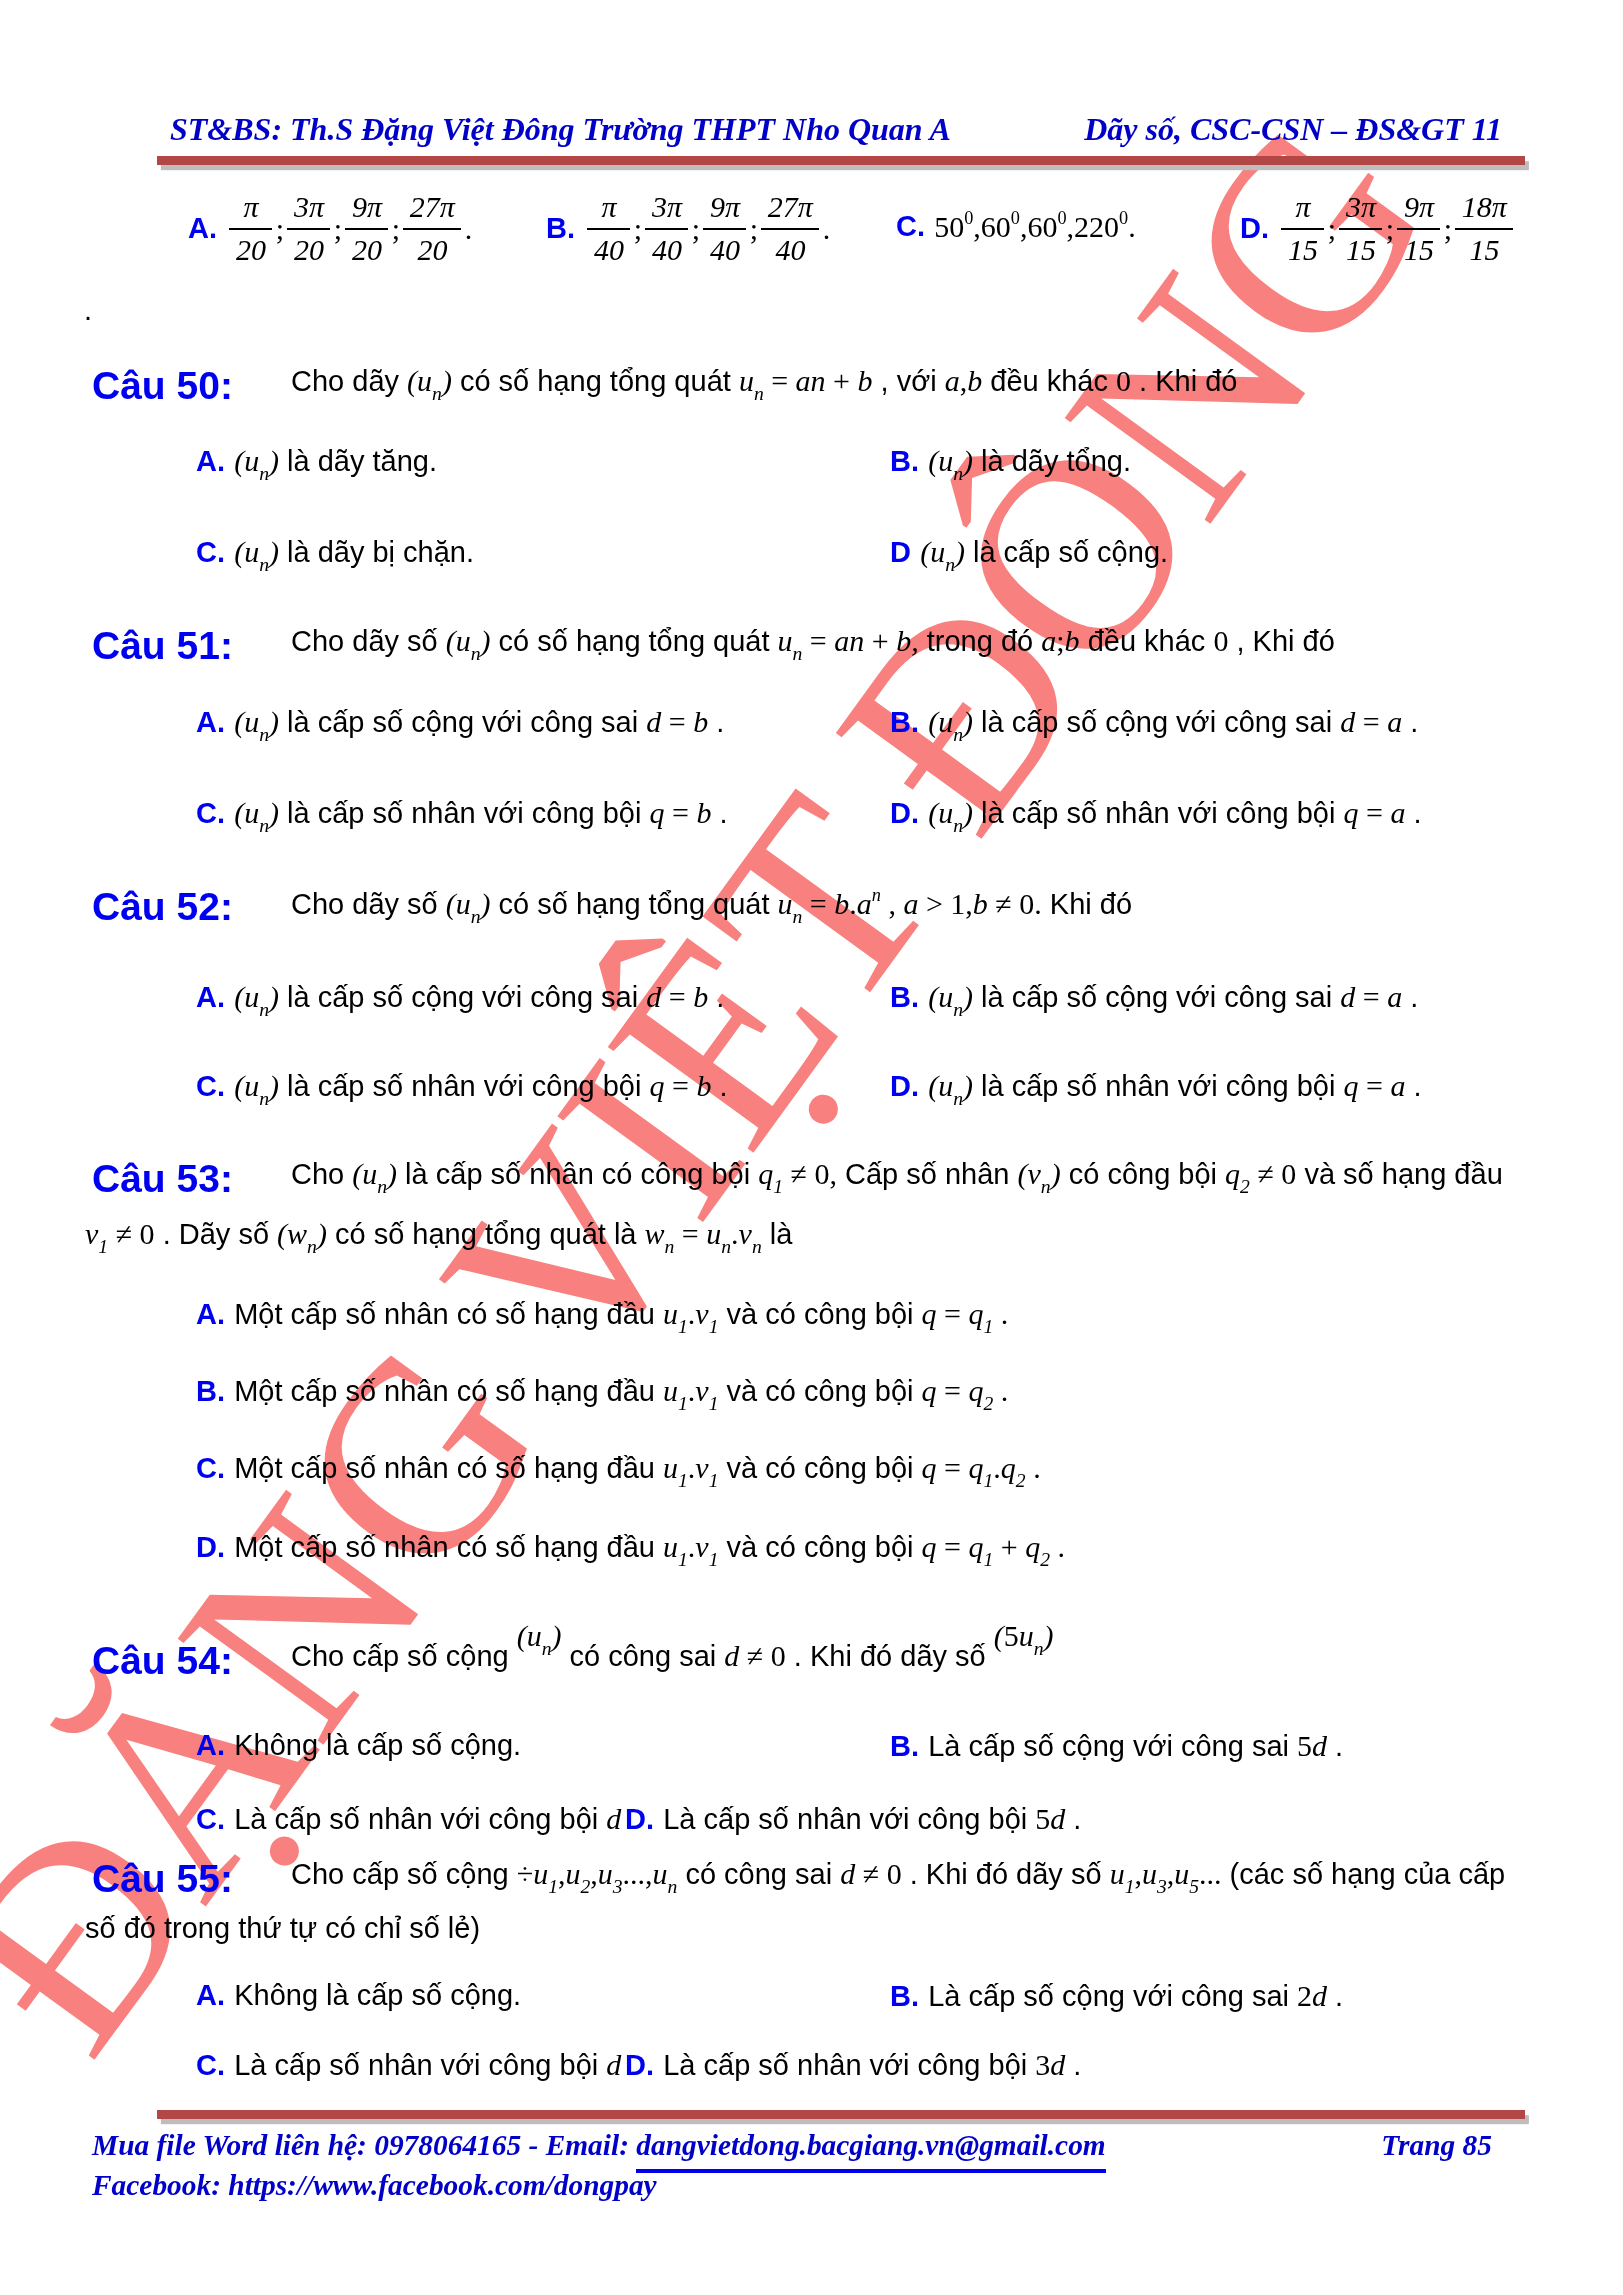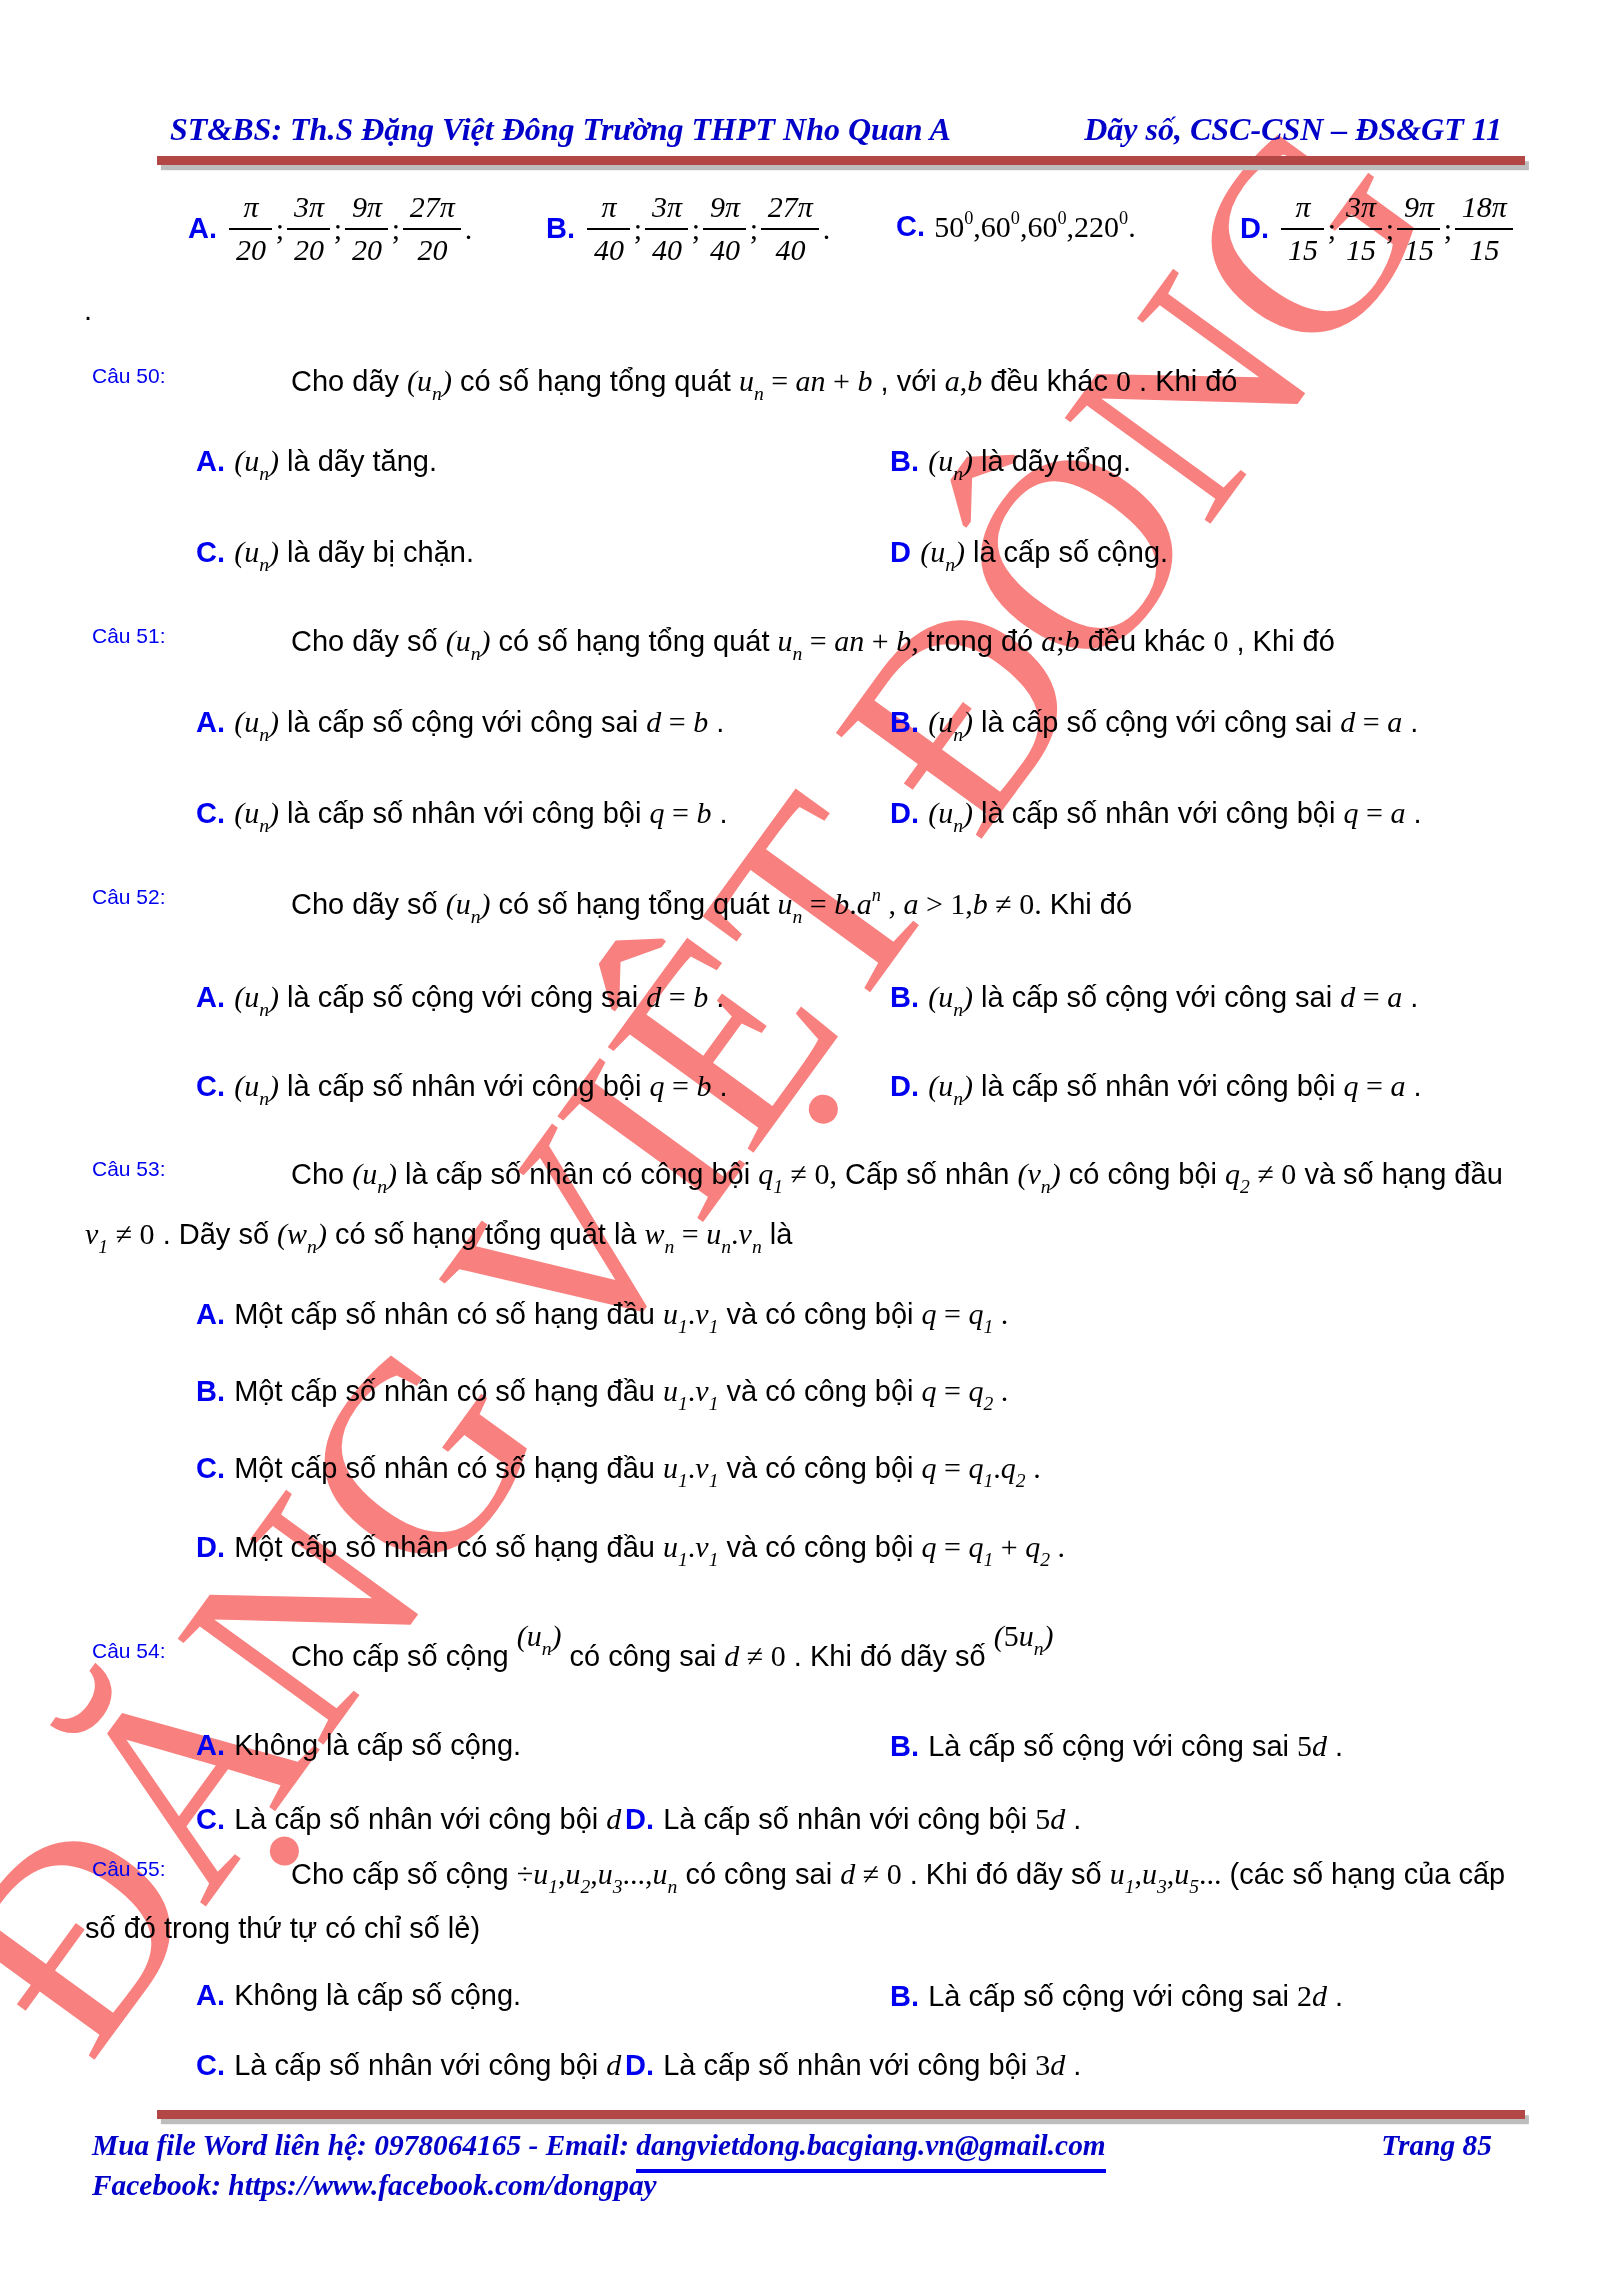--- a/index.html
+++ b/index.html
@@ -2,21 +2,21 @@
 <html style="--accent: #0000F0; --header_blue: #0000C8; --rule: #B34745; --watermark_pink: #F8807E; --link: #0000EE;font-size:10.5px"><head>
 <meta charset="utf-8">
 <title>Dãy số, CSC-CSN – ĐS&gt; 11 – Trang 85</title>
 <style>
   html,body{margin:0;padding:0;}
   body{
     width:1623px;height:2295px;position:relative;background:#ffffff;
     font-family:"Liberation Sans",sans-serif;color:#000;overflow:hidden;
   }
   .block{position:absolute;left:0;width:1623px;z-index:2;}
-  .qlabel{position:absolute;color:var(--accent);font-weight:normal;font-size:21px;white-space:nowrap;}
+  .qlabel{position:absolute;color:var(--accent);font-weight:bold;font-size:39px;white-space:nowrap;}
   .qtext{position:absolute;font-size:29px;white-space:nowrap;}
   .opt{position:absolute;font-size:29px;white-space:nowrap;}
   .opt.arow{display:inline-flex;align-items:center;}
   .ol{color:var(--accent);font-weight:bold;font-family:"Liberation Sans",sans-serif;margin-right:9.2px;}
   
   .tk-t{font-family:"Liberation Sans",sans-serif;font-size:29px;}
   .tk-m{font-family:"Liberation Serif",serif;font-style:italic;font-size:30px;}
   .tk-u{font-family:"Liberation Serif",serif;font-size:30px;}
   .tk-sub{font-family:"Liberation Serif",serif;font-style:italic;font-size:19.6px;vertical-align:-9.2px;}
   .tk-sup{font-family:"Liberation Serif",serif;font-size:18.3px;vertical-align:13px;}

